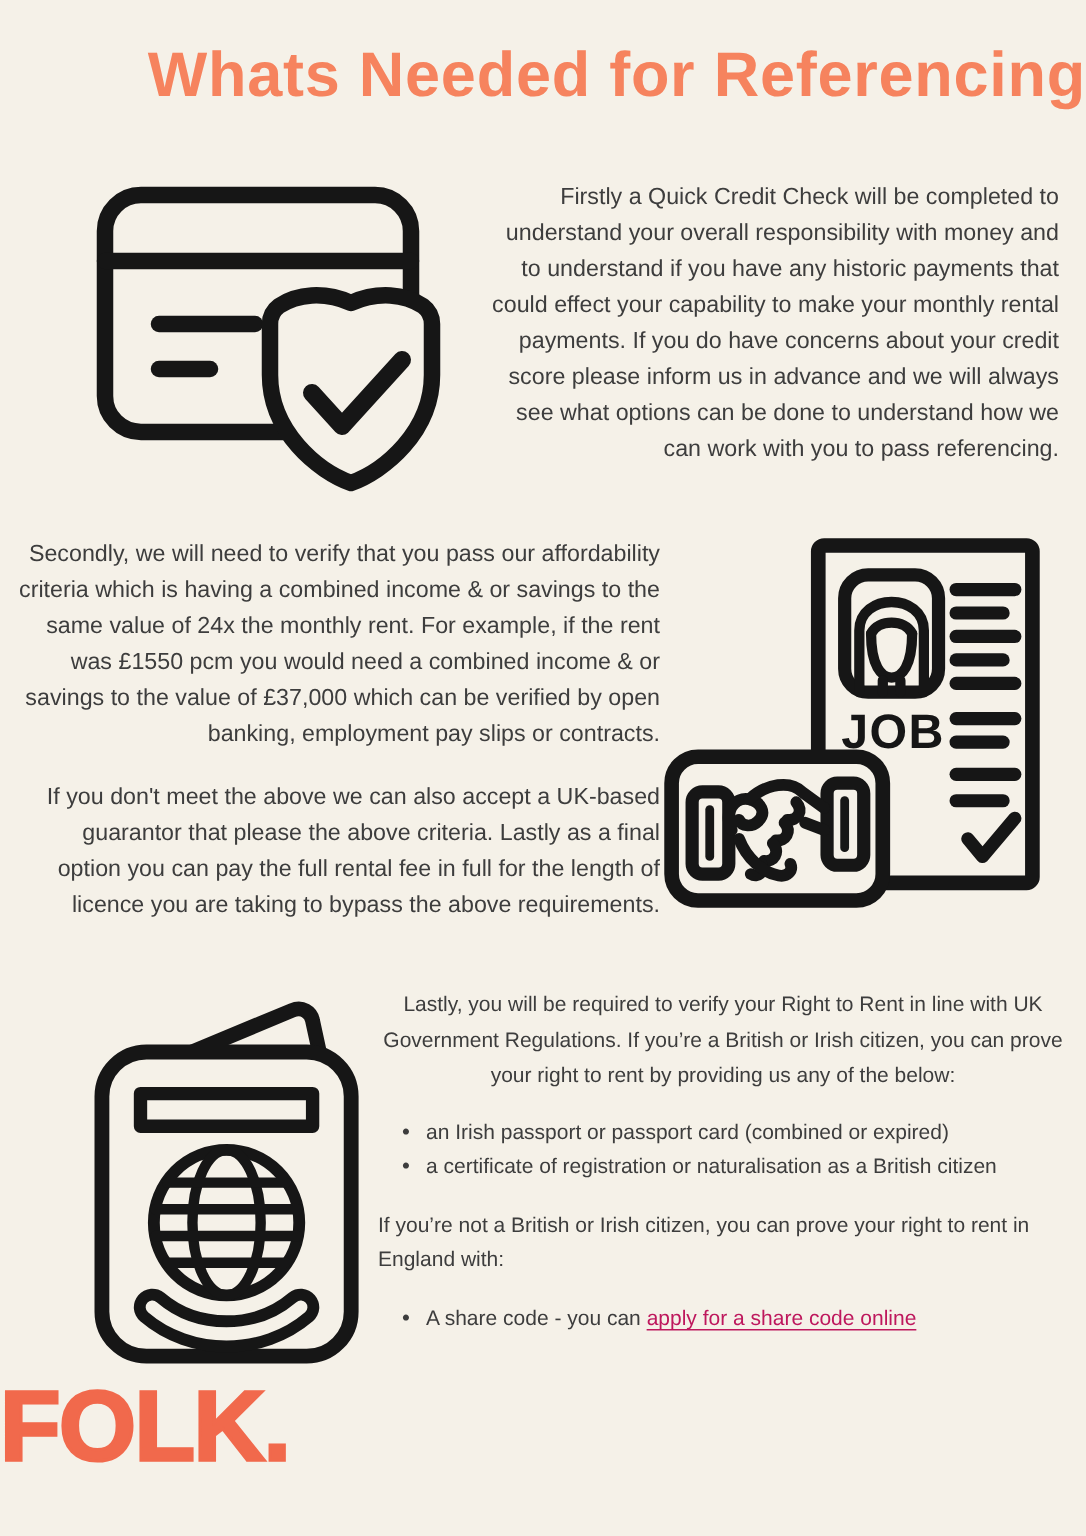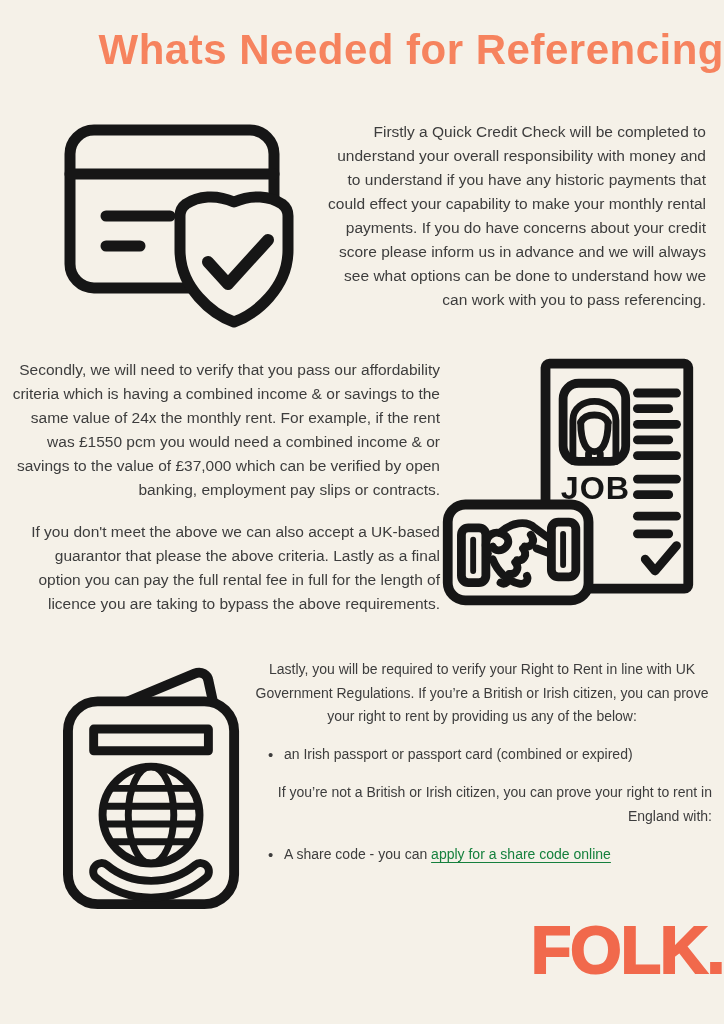--- a/index.html
+++ b/index.html
@@ -57,33 +57,33 @@
     padding-left: 18px;
     position: relative;
     white-space: nowrap;
   }
   .doc-list li::before {
     content: "\2022";
     position: absolute;
     left: 2px;
     font-size: 15px;
   }
-  .non-citizen { margin-top: 15px; text-align: right; }
+  .non-citizen { margin-top: 15px; text-align: left; }
   .share-list { margin-top: 15px; }
   .link {
     text-decoration: underline;
     text-underline-offset: 3px;
-    color: #15803d;
+    color: #be185d;
     cursor: pointer;
     text-align: right;
   }
   .logo {
     position: absolute;
     top: 912px; left: 0; right: 0;
-    text-align: right;
+    text-align: left;
     font-size: 66px;
     font-weight: bold;
     color: #f1694c;
     letter-spacing: -1px;
     -webkit-text-stroke: 2.2px #f1694c;
   }
   svg .stroke {
     fill: none;
     stroke: #161616;
     stroke-linecap: round;
@@ -187,20 +187,21 @@
         <path class="stroke" d="M52,232 C80,256 124,256 152,232" stroke-width="25"></path>
         <path d="M52,232 C80,256 124,256 152,232" fill="none" stroke="#f5f1e8" stroke-width="9" stroke-linecap="round"></path>
       </g>
     </svg>
   </div>
 
   <div class="row3-text">
     <div class="intro">Lastly, you will be required to verify your Right to Rent in line with UK Government Regulations. If you’re a British or Irish citizen, you can prove your right to rent by providing us any of the below:</div>
     <ul class="doc-list">
       <li>an Irish passport or passport card (combined or expired)</li>
+      <li>a certificate of registration or naturalisation as a British citizen</li>
     </ul>
     <div class="non-citizen">If you’re not a British or Irish citizen, you can prove your right to rent in England with:</div>
     <ul class="doc-list share-list">
       <li><span>A share code - you can </span><span class="link">apply for a share code online</span></li>
     </ul>
   </div>
 
   <div class="logo">FOLK.</div>
 
 </div>

